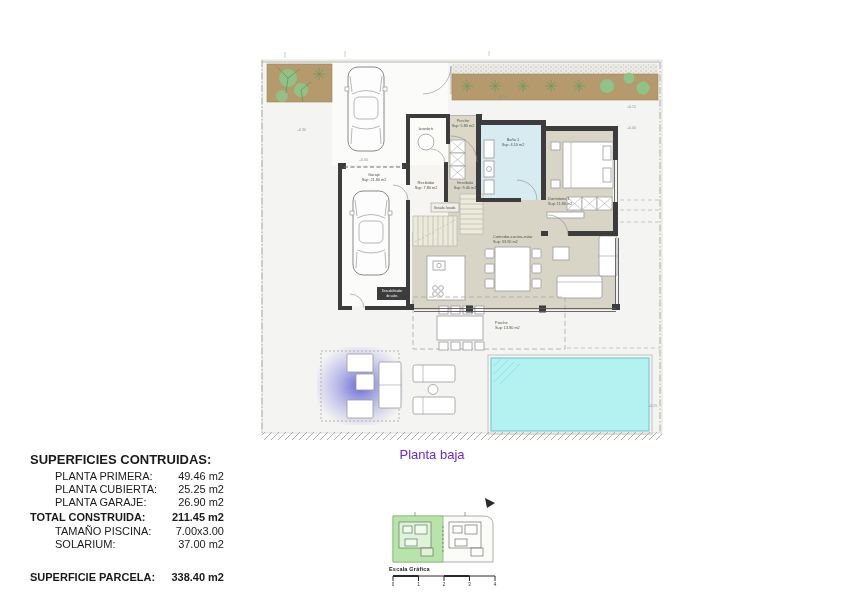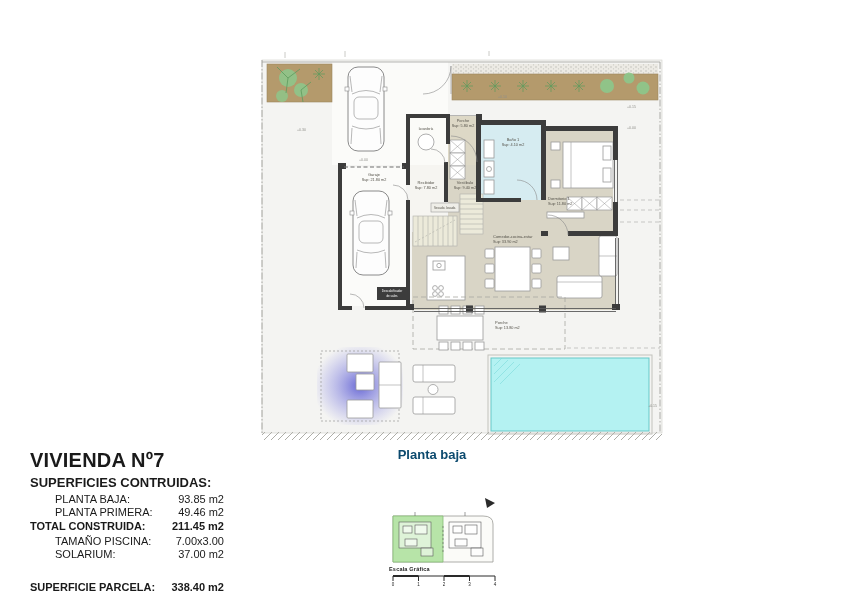--- a/index.html
+++ b/index.html
@@ -1,21 +1,21 @@
 <!DOCTYPE html>
 <html><head>
 <meta charset="utf-8">
 <style>
   html,body{margin:0;padding:0;background:#fff;}
   body{width:850px;height:614px;position:relative;overflow:hidden;
        font-family:"Liberation Sans",sans-serif;color:#1a1a1a;}
   .canvas{position:absolute;inset:0;width:850px;height:614px;background:#fff;}
   .plan-svg{position:absolute;left:255px;top:50px;}
   .plan-caption{position:absolute;left:372px;top:447px;width:120px;text-align:center;
-                font-weight:bold;font-size:13px;color:#0c4a6e;}
+                font-weight:normal;font-size:13px;color:#6d28d9;}
   .title-block{position:absolute;left:30px;top:449px;width:194px;}
   .tb-title{font-size:20px;font-weight:bold;letter-spacing:.2px;}
   .tb-sub{font-size:13px;font-weight:bold;margin-top:3px;margin-bottom:3px;}
   .tb-row{display:flex;font-size:11px;line-height:13.2px;}
   .tb-row.indent{padding-left:25px;}
   .tb-row .val{margin-left:auto;text-align:right;white-space:nowrap;}
   .tb-row.bold{font-weight:bold;align-items:center;}
   .tb-row.total{margin-top:1px;margin-bottom:1px;}
   .tb-row.parcel{margin-top:20px;}
   .site-svg{position:absolute;left:385px;top:492px;}
@@ -310,30 +310,33 @@
       <text class="elev" x="243" y="48">+0.10</text>
       <text class="elev" x="372" y="58">+0.15</text>
       <text class="elev" x="372" y="79">+0.00</text>
       <text class="elev" x="402" y="357" text-anchor="end">+0.15</text>
     </g>
   </svg>
 
   <div class="plan-caption">Planta baja</div>
 
   <div class="title-block">
-    <div class="tb-title">VIVIENDA Nº7</div>
     <div class="tb-sub">SUPERFICIES CONTRUIDAS:</div>
 
-    <div class="tb-row indent">
-      <span>PLANTA BAJA:</span>
-      <span class="val">93.85 m2</span>
-    </div>
     <div class="tb-row indent">
       <span>PLANTA PRIMERA:</span>
       <span class="val">49.46 m2</span>
+    </div>
+    <div class="tb-row indent">
+      <span>PLANTA CUBIERTA:</span>
+      <span class="val">25.25 m2</span>
+    </div>
+    <div class="tb-row indent">
+      <span>PLANTA GARAJE:</span>
+      <span class="val">26.90 m2</span>
     </div>
 
     <div class="tb-row bold total">
       <span>TOTAL CONSTRUIDA:</span>
       <span class="val">211.45 m2</span>
     </div>
 
     <div class="tb-row indent">
       <span>TAMAÑO PISCINA:</span>
       <span class="val">7.00x3.00</span>

